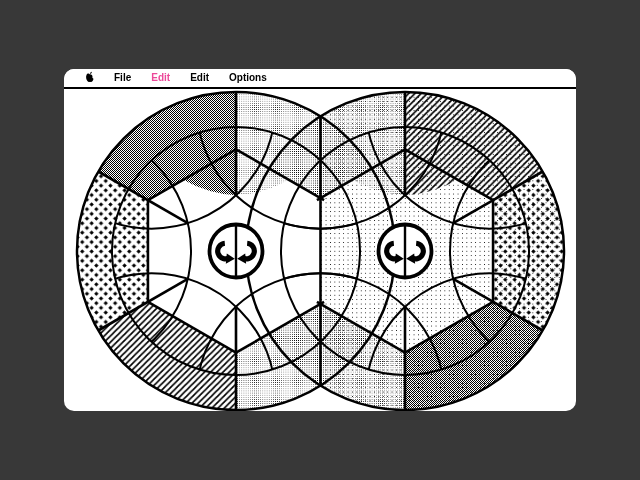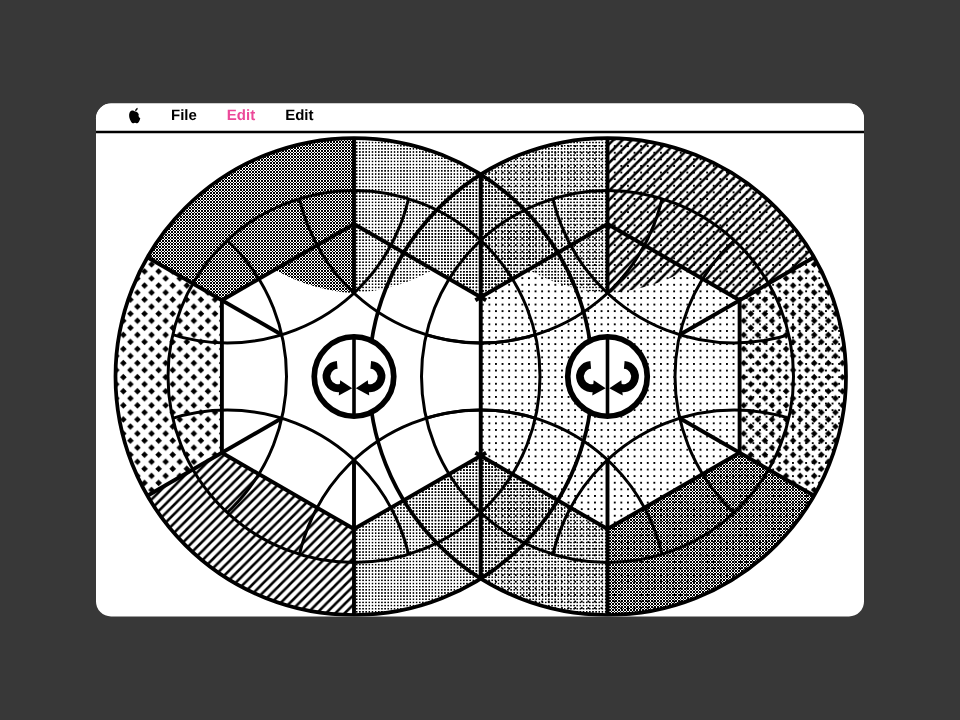--- a/index.html
+++ b/index.html
@@ -136,14 +136,15 @@
   <div id="menubar">
       <span class="apple">
         <svg width="12" height="14" viewBox="0 0 12 14">
           <path fill="#000" d="M6 3.4 C5 2.2 3.2 2.4 2.5 3.9 C1.6 5.8 2.3 8.6 3.4 10.1 C4.1 11.2 5.2 11.3 6 10.8 C6.8 11.3 7.9 11.2 8.6 10.1 C9.0 9.5 9.4 8.6 9.5 7.8 C8.5 7.3 8.1 6.2 8.5 5.2 C8.0 4 6.9 3.2 6 3.4 Z"></path>
           <path fill="#000" d="M6.1 3.1 C6 2 6.7 1 7.8 0.8 C7.9 1.9 7.2 2.9 6.1 3.1 Z"></path>
         </svg>
       </span>
       <span class="menu-item">File</span>
       <span class="menu-item dimmed">Edit</span>
       <span class="menu-item">Edit</span>
+      <span class="menu-item">Options</span>
     </div>
 </div>
 
 </body></html>

